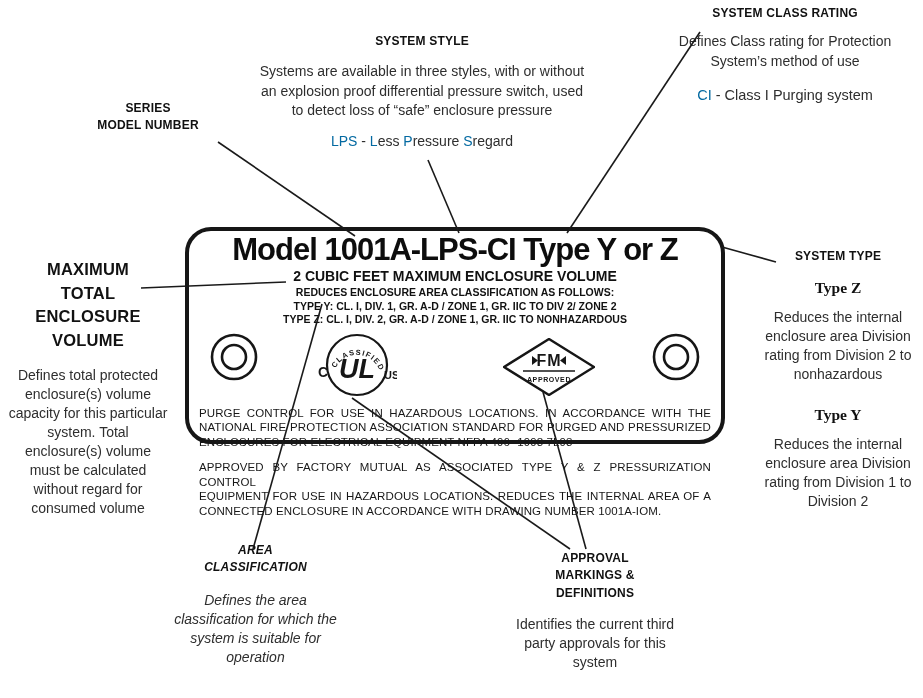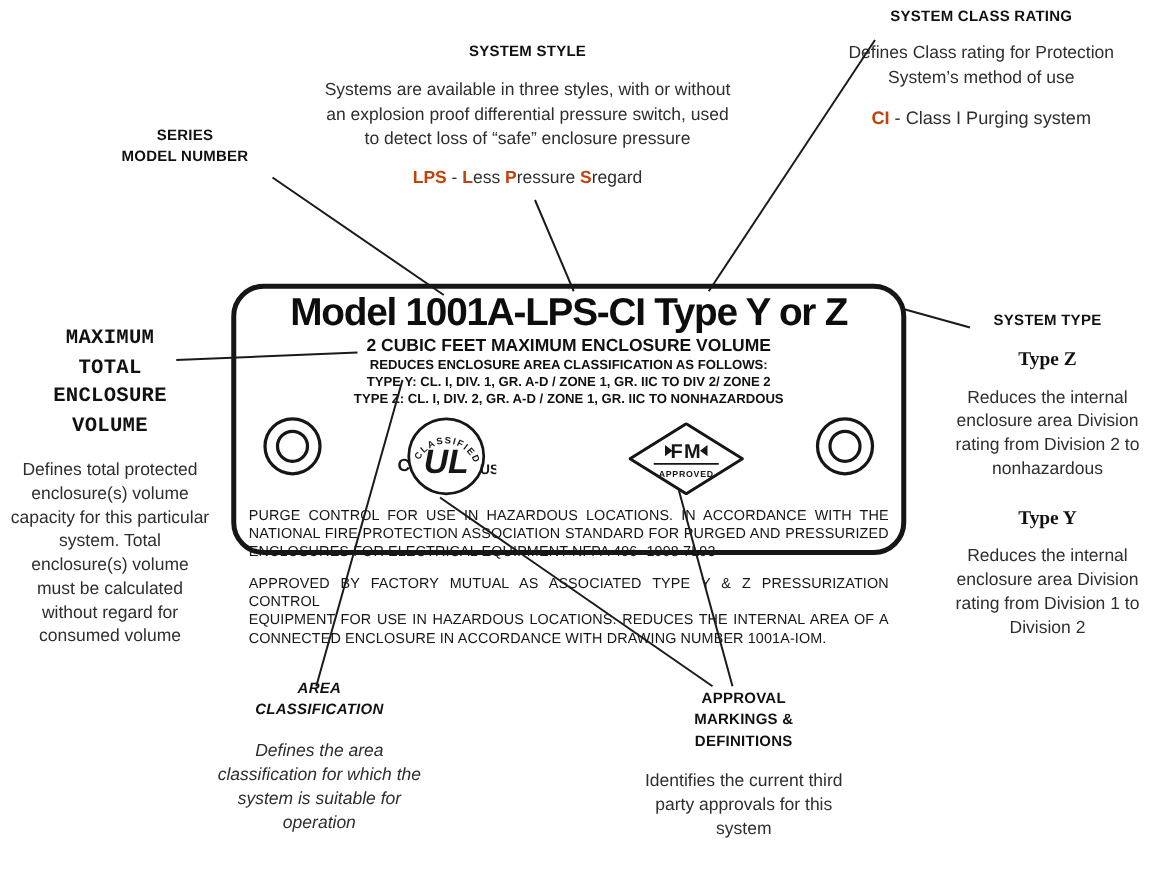--- a/index.html
+++ b/index.html
@@ -15,21 +15,21 @@
 
   #ann-series   { left:63px;  top:100px; width:170px; }
   #ann-style    { left:227px; top:33px;  width:390px; }
   #ann-style .body  { margin-top:12px; }
   #ann-style .lps-line { margin-top:12px; }
   #ann-class    { left:655px; top:5px;   width:260px; }
   #ann-class .body  { margin-top:10px; }
   #ann-class .ci-line  { margin-top:14px; font-size:14.5px; }
   #ann-class .cii-line { margin-top:13px; font-size:14.5px; }
   #ann-maxvol   { left:8px;   top:258px; width:160px; }
-  #ann-maxvol .heading { font-size:16.5px; line-height:23.5px;font-family:Liberation Mono, monospace; }
+  #ann-maxvol .heading { font-size:16.5px; line-height:23.5px; }
   #ann-maxvol .body { margin-top:14px; line-height:19px; }
   #ann-systype  { left:762px; top:248px; width:152px; }
   #ann-systype .serifb { margin-top:14px; display:block; }
   #ann-systype .body { margin-top:11px; line-height:19px; }
   #ann-systype .gap-big { margin-top:22px; }
   #ann-area     { left:168px; top:542px; width:175px;font-style:italic; }
   #ann-area .body { margin-top:14px; line-height:19px; }
   #ann-approval { left:505px; top:550px; width:180px; }
   #ann-approval .body { margin-top:13px; line-height:19px; }
 
@@ -47,21 +47,21 @@
   .hole-r { position:absolute; right:10px; top:2px; }
   .ul-mark { position:absolute; left:118px; top:-4px; }
   .fm-mark { position:absolute; left:304px; top:8px; }
   .plate-paras { margin-top:4px; }
   .jp { font-size:11.5px; line-height:14.8px; text-align:justify; color:#171717; letter-spacing:.1px; }
   .jp.gap { margin-top:10px; }
 
   .connectors { position:absolute; left:0; top:0; z-index:3; pointer-events:none; }
   .connectors line { stroke:#1a1a1a; stroke-width:1.6; }
 
-  b.acc { font-weight:bold; color:#c2410c; }
+  b.acc { font-weight:normal; color:#0369a1; }
 </style>
 </head>
 <body>
 
 <div class="canvas">
 
   <section class="ann" id="ann-series">
     <div class="heading pre">SERIES
 MODEL NUMBER</div>
   </section>

